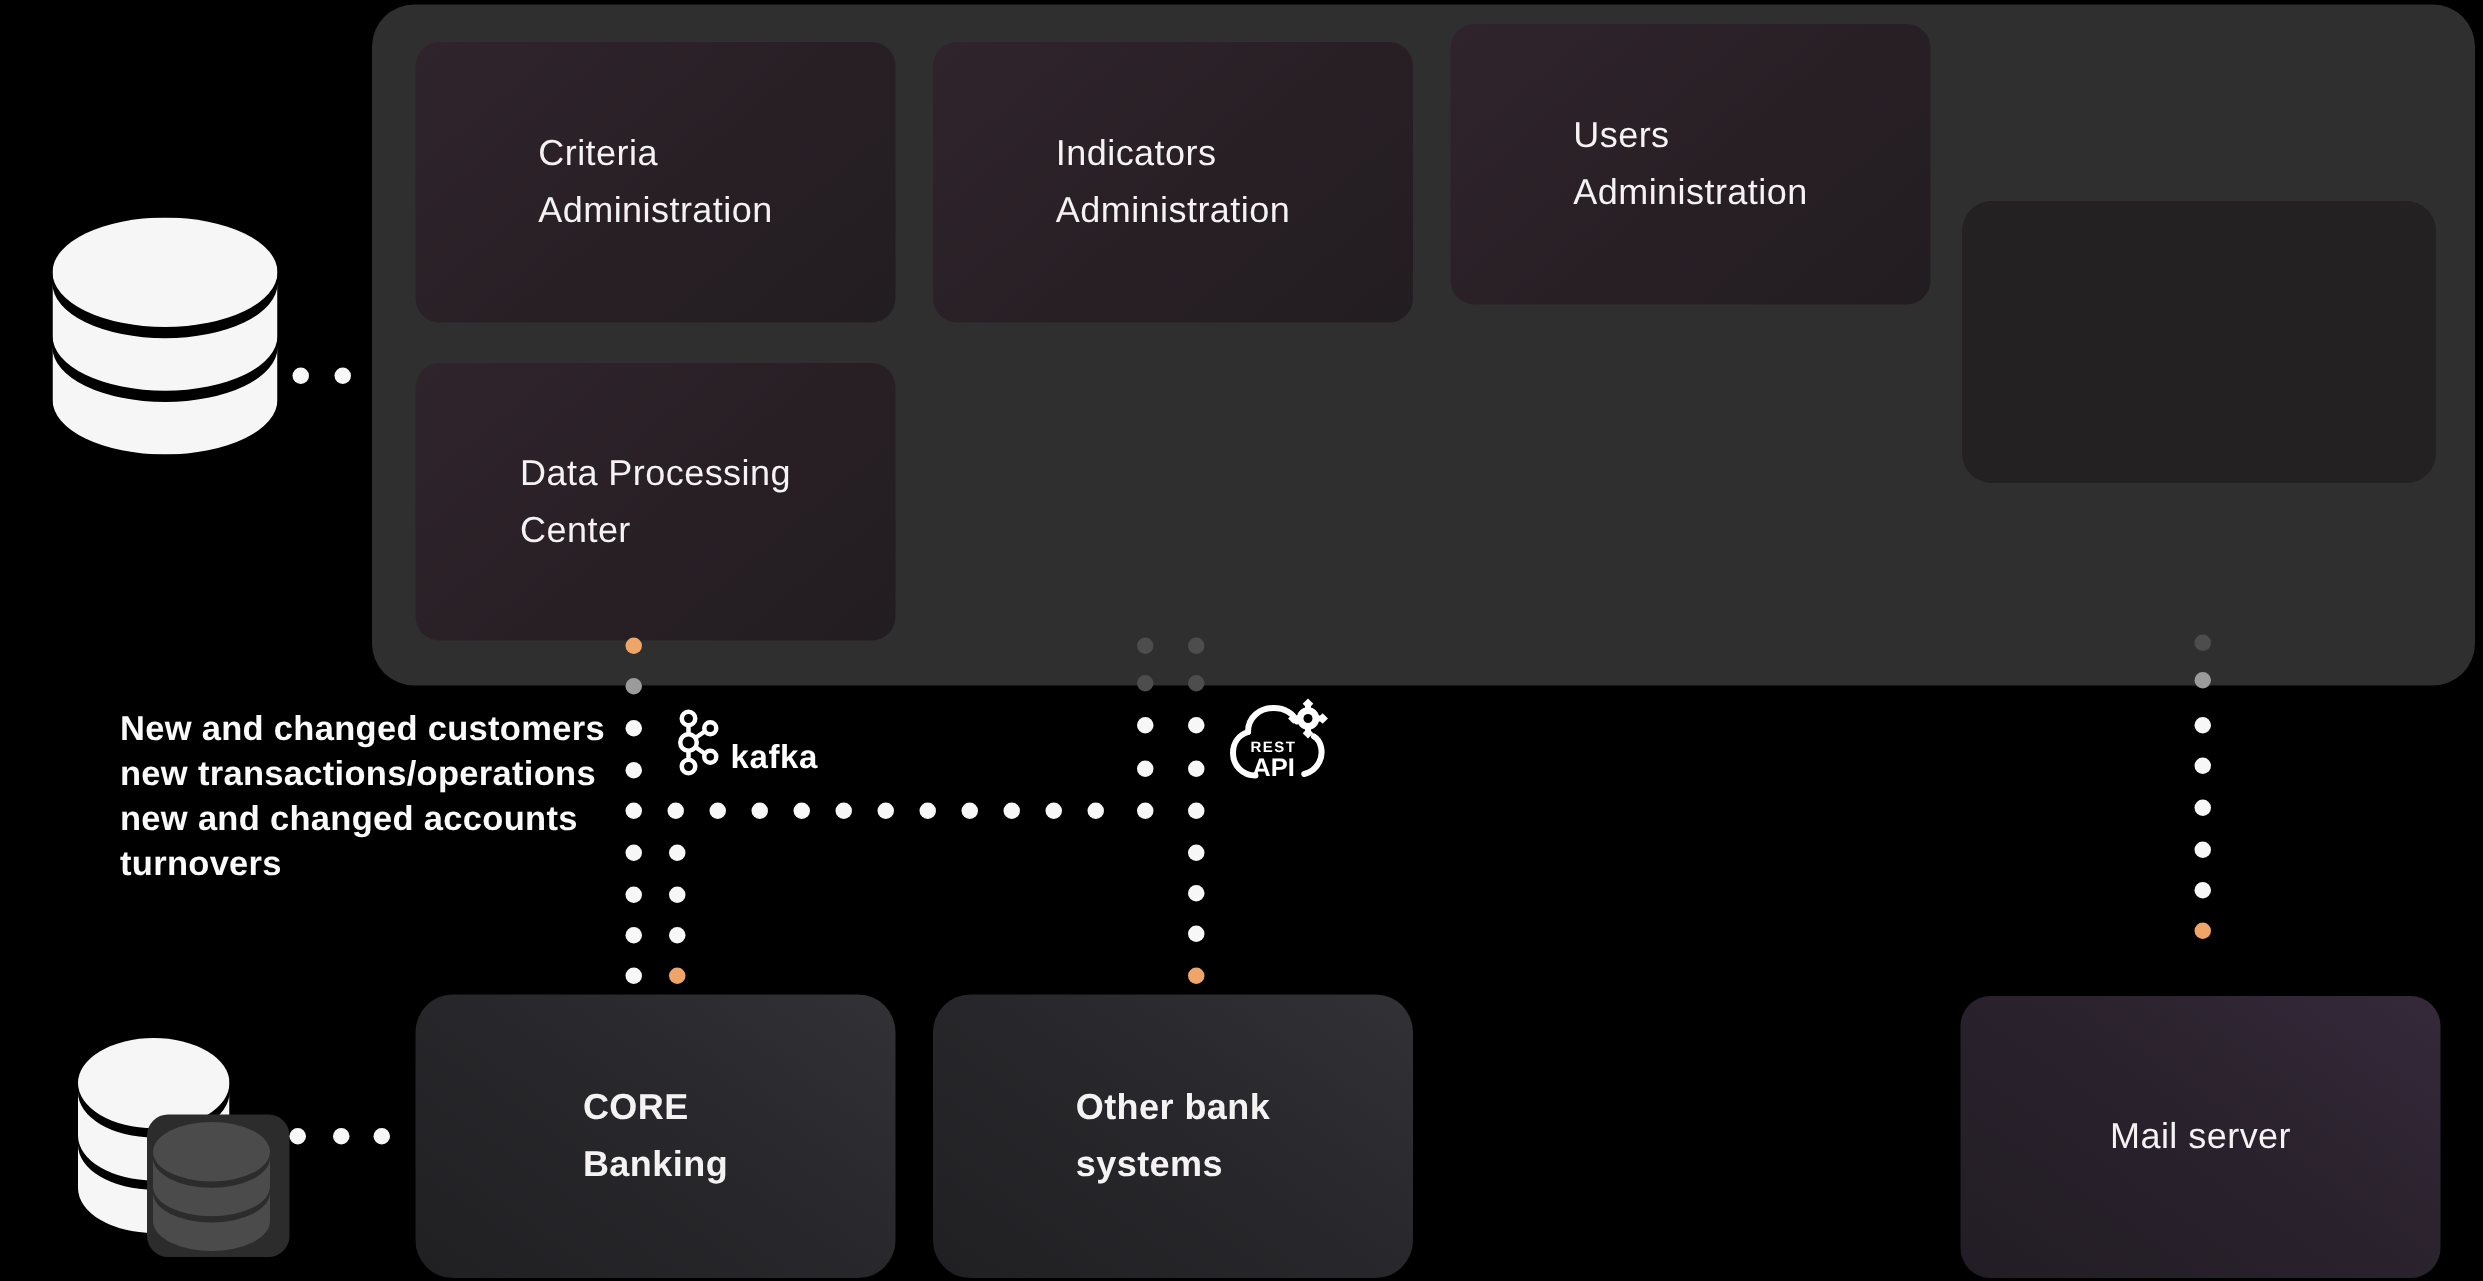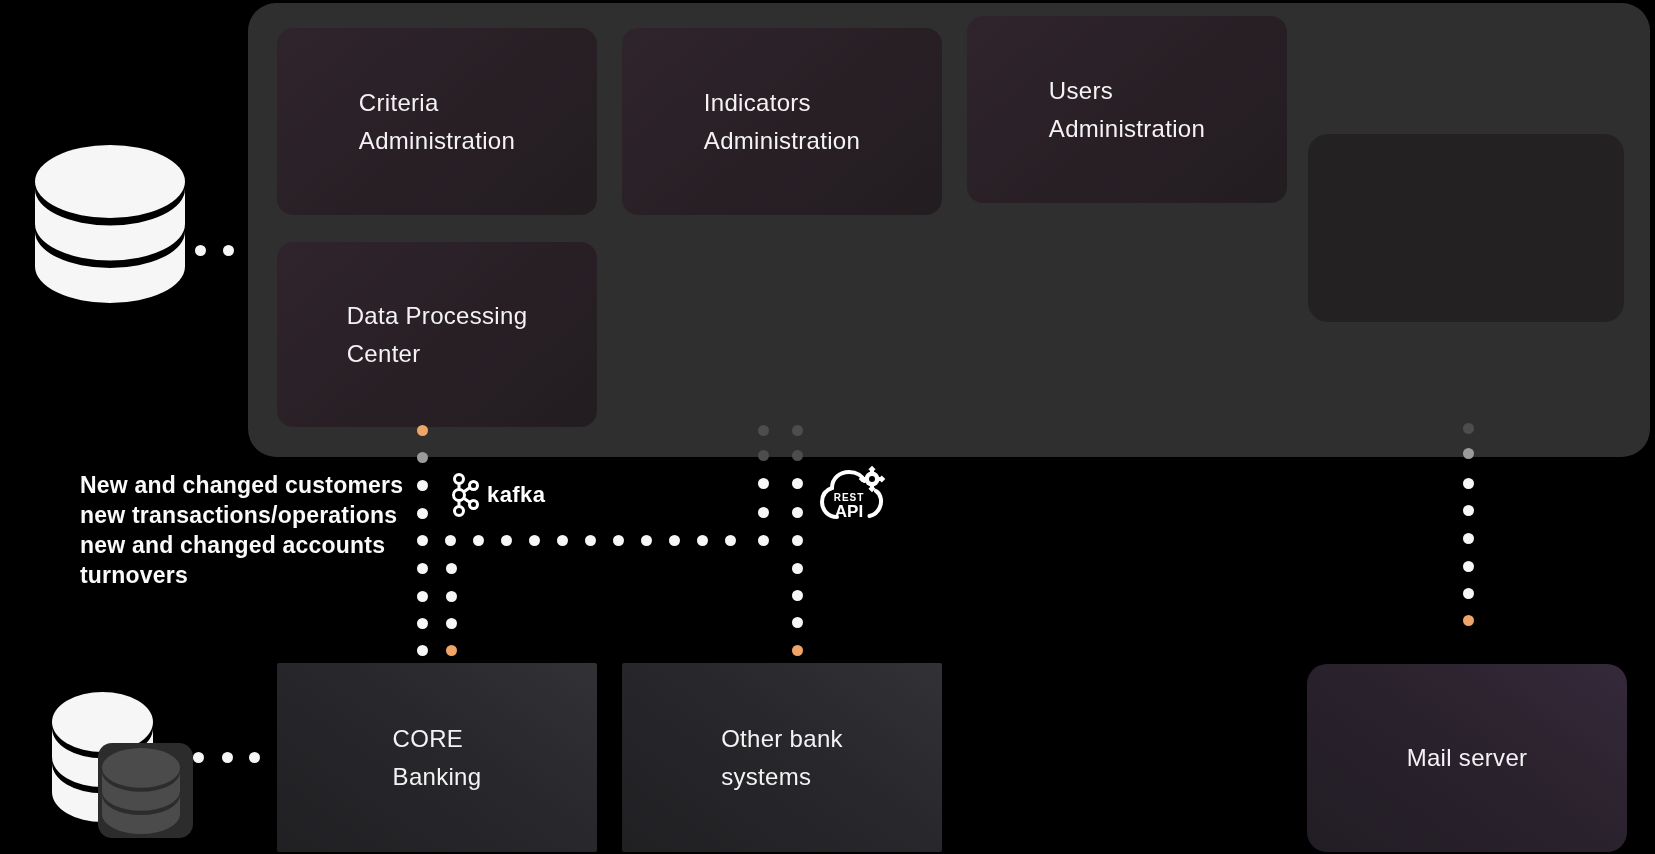--- a/index.html
+++ b/index.html
@@ -14,22 +14,23 @@
   .node{
     position:absolute;border-radius:16px;
     display:flex;align-items:center;justify-content:center;text-align:left;
     color:#f4f2f3;font-size:24px;line-height:38px;white-space:pre-line;
     letter-spacing:.3px;
   }
   .node.platform{
     background:linear-gradient(140deg,#30242c 0%,#281f25 55%,#221d20 100%);
   }
   .node.ext{
-    border-radius:2px;
+    border-radius:25px;
     background:linear-gradient(215deg,#313136 0%,#28282c 45%,#202023 100%);
+    font-weight:bold;
   }
   .node.mail{
     border-radius:20px;
     background:linear-gradient(215deg,#35293a 0%,#2a222d 45%,#221d25 100%);
   }
   .node.services{
     border-radius:20px;
     background:linear-gradient(145deg,#2c2a2c 0%,#262425 60%,#232122 100%);
   }
   .card-back{
@@ -40,21 +41,21 @@
     position:absolute;left:98px;top:743px;width:95px;height:95px;
     border-radius:14px;background:#2c2c2c;
   }
   .db{position:absolute;}
   .note{
     position:absolute;color:#fbfafa;font-size:23px;line-height:30px;
     white-space:pre-line;letter-spacing:.2px;font-weight:bold;
   }
   .kafka{
     position:absolute;left:448px;top:472px;height:46px;
-    display:flex;align-items:center;gap:7px;color:#fff;
+    display:flex;align-items:flex-end;gap:7px;color:#fff;
   }
   .kafka-word{font-size:22px;font-weight:bold;letter-spacing:.4px;}
   .restapi{position:absolute;left:816px;top:464px;}
   .dot{position:absolute;width:11px;height:11px;border-radius:50%;}
 </style>
 </head>
 <body>
 
 <div id="stage" style="background: rgb(0, 0, 0);">
 

